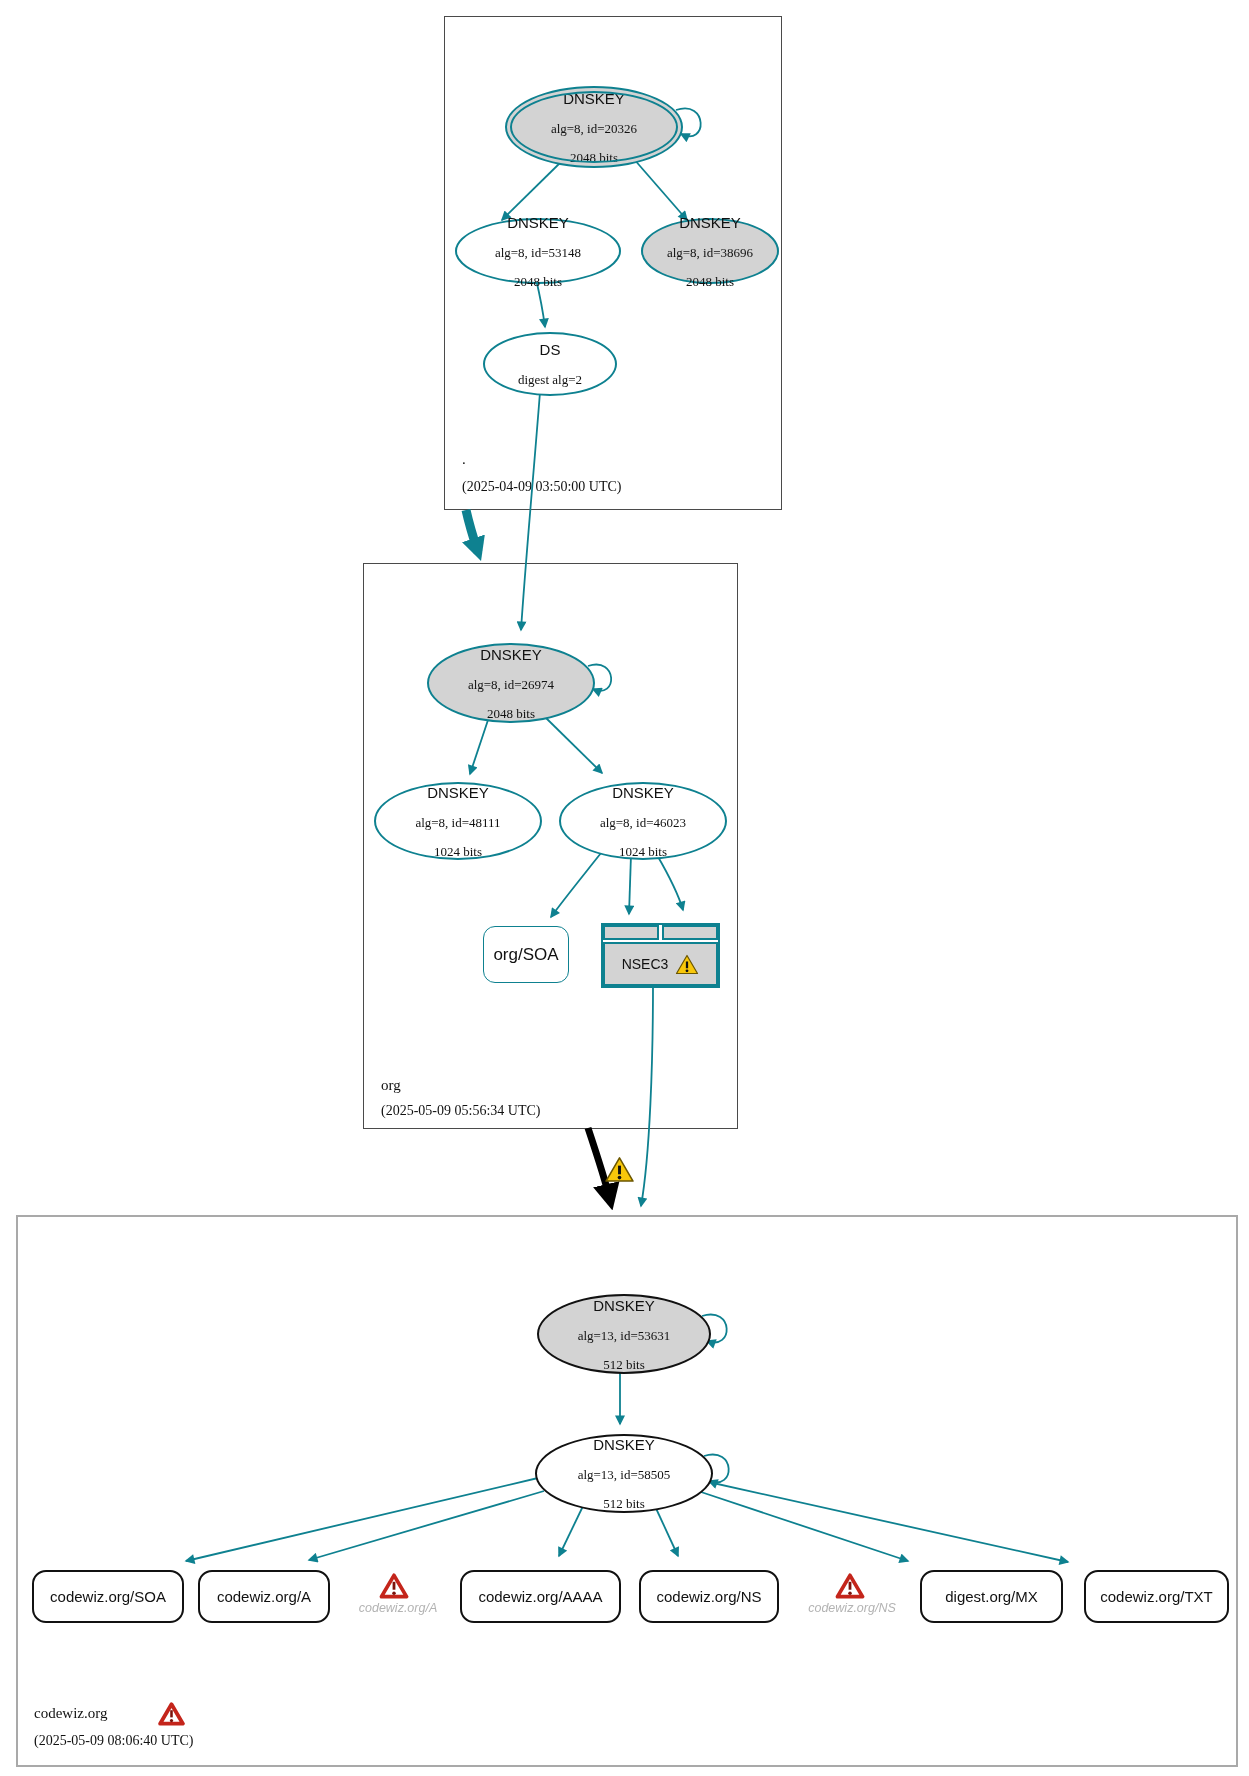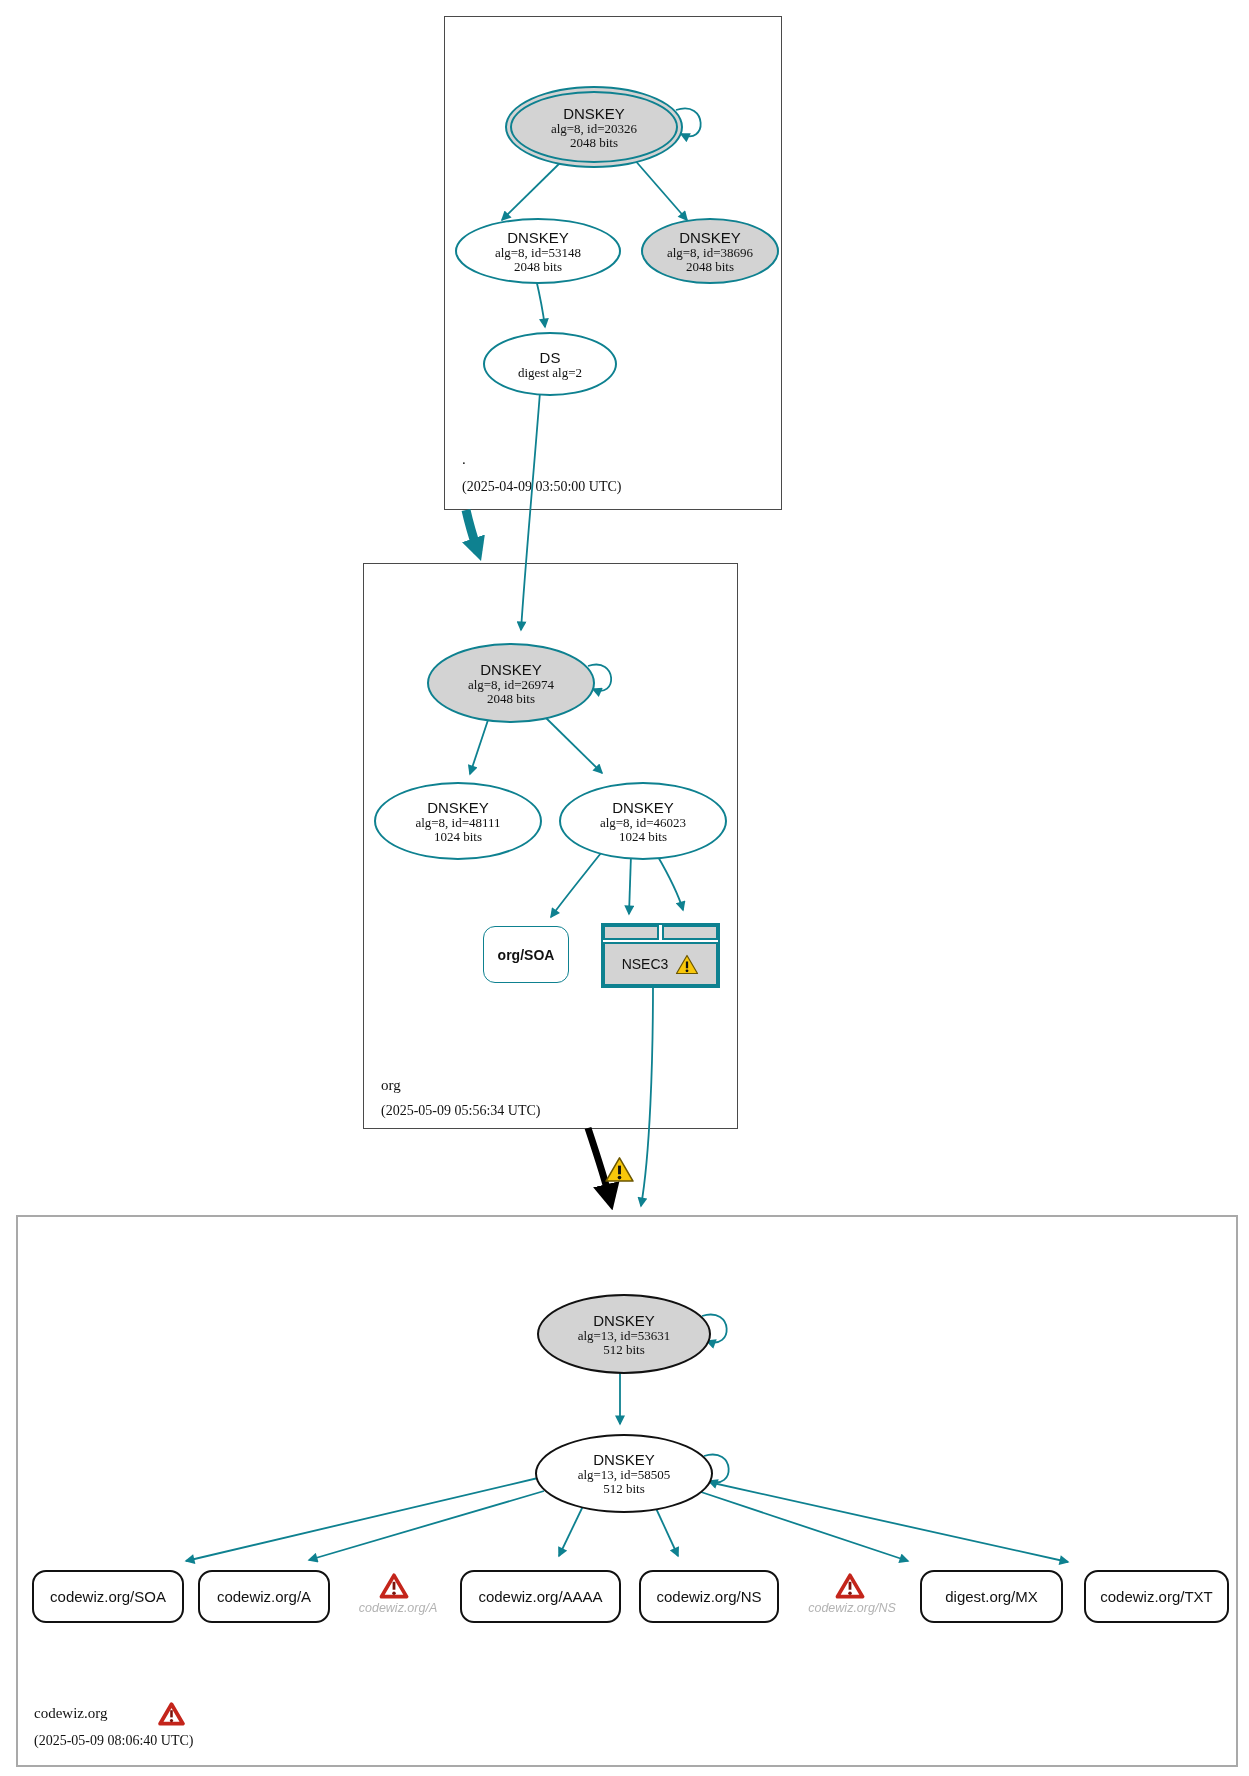--- a/index.html
+++ b/index.html
@@ -7,30 +7,30 @@
           font-family:"Liberation Sans",sans-serif;overflow:hidden;}
   
   .zone-box{position:absolute;background:transparent;}
   .zb-dark{border:1px solid #4a4a4a;}
   .zb-gray{border:2px solid #a9a9a9;}
   .zone-label{position:absolute;font-family:"Liberation Serif",serif;font-size:15px;color:#111;}
   .zone-ts{position:absolute;font-family:"Liberation Serif",serif;font-size:14px;color:#111;}
   
   svg.edges{position:absolute;left:0;top:0;z-index:1;pointer-events:none;}
   
-  .node{position:absolute;z-index:2;display:flex;flex-direction:column;align-items:center;justify-content:center;text-align:center;}
+  .node{position:absolute;z-index:2;display:flex;flex-direction:column;align-items:center;justify-content:center;text-align:center;gap:15px;}
   .ellipse{border-radius:50%;background:#fff;border:2px solid #0e8190;}
   .fill-gray{background:#d3d3d3;}
   .bd-black{border-color:#111;border-width:2.5px;}
   .ring{position:absolute;left:3px;top:3px;right:3px;bottom:3px;border:2px solid #0e8190;border-radius:50%;pointer-events:none;}
   .node-title{font-size:15px;color:#111;line-height:17px;}
   .node-detail{font-family:"Liberation Serif",serif;font-size:13px;color:#111;line-height:14px;}
   .rrbox{position:absolute;z-index:2;display:flex;align-items:center;justify-content:center;
          background:#fff;border:2px solid #111;border-radius:14px;font-size:15px;color:#111;}
-  .rrbox.teal{border:1.5px solid #0e8190;border-radius:12px;font-size:14px;font-weight:bold;}
+  .rrbox.teal{border:1.5px solid #0e8190;border-radius:12px;font-size:17px;}
   
   .nsec3{position:absolute;z-index:2;background:#fff;border:2.5px solid #0e8190;display:flex;flex-direction:column;}
   .nsec3-cells{display:flex;gap:3px;padding:0;}
   .nsec3-cell{flex:1;height:11px;background:#d3d3d3;border:2px solid #0e8190;}
   .nsec3-body{flex:1;margin-top:2px;background:#d3d3d3;border:2px solid #0e8190;
               display:flex;align-items:center;justify-content:center;gap:7px;font-size:14px;color:#111;}
   .warn-icon,.err-icon{display:inline-block;line-height:0;}
   .abs{position:absolute;z-index:2;}
   .err-label{position:absolute;z-index:2;font-size:12.5px;font-style:italic;color:#b3b3b3;text-align:center;}
 </style>

